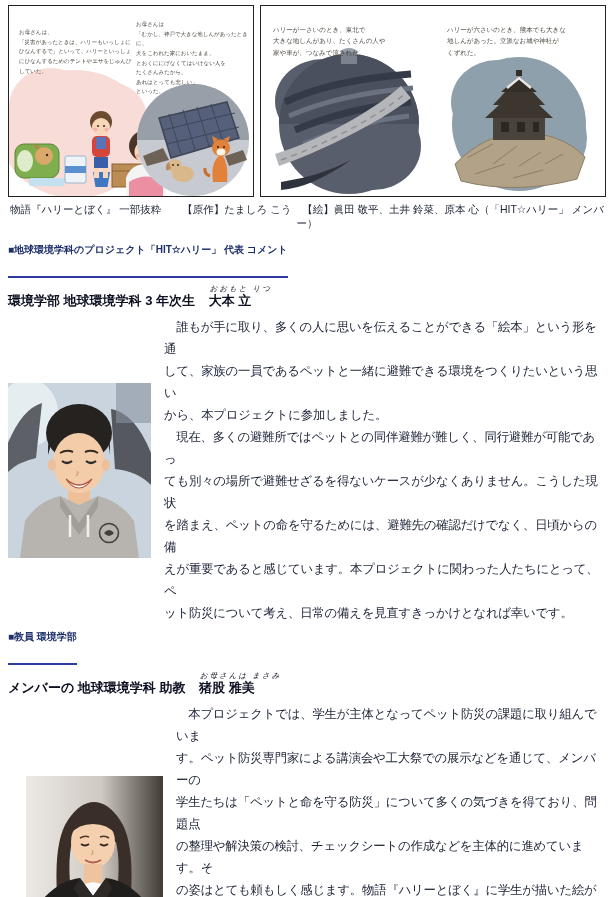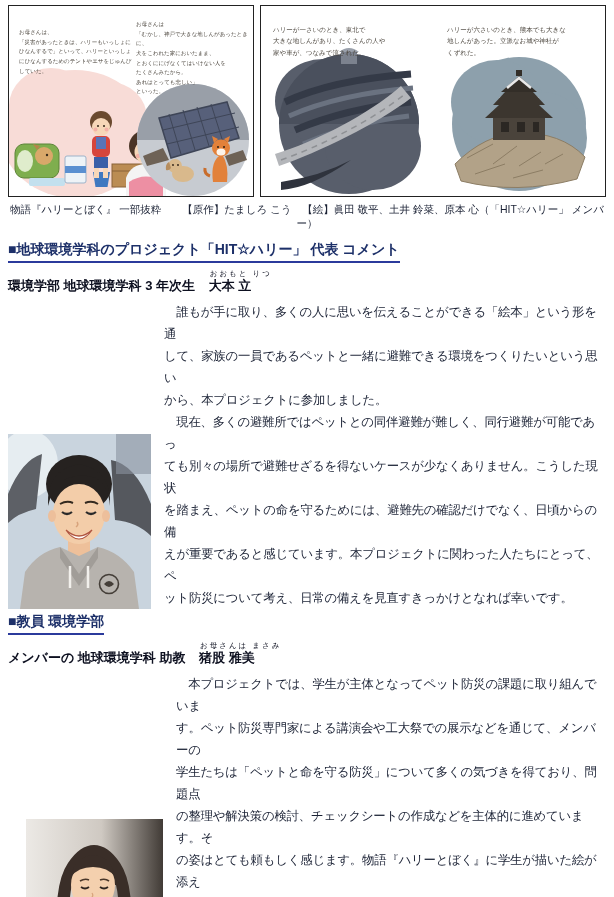--- a/index.html
+++ b/index.html
@@ -17,29 +17,29 @@
     font-size:5.5px; line-height:1.75; letter-spacing:0; z-index:3; }
   .ht-p1l { left:10px; top:22px; width:116px; }
   .ht-p1r { left:127px; top:14px; width:118px; }
   .ht-p2l { left:12px; top:18px; width:150px; font-size:6.5px; }
   .ht-p2r { left:186px; top:18px; width:152px; font-size:6.5px; }
 
   
   .caption { text-align:center; font-size:10.5px; margin:6px 0 8px 0; color:var(--body); }
 
   
-  .sec-head { display:inline-block; font-size:14px; font-weight:bold; color:var(--heading,#1d3069);
-    border-bottom:2.5px solid var(--underline,#2b3a9c); padding-bottom:2px; margin:2px 0 6px 0; }
+  .sec-head { display:inline-block; font-size:10px; font-weight:bold; color:var(--heading,#1d3069);
+    border-bottom:2.5px solid var(--underline,#2b3a9c); padding-bottom:19px; margin:2px 0 6px 0; }
   .person { font-size:13px; font-weight:bold; color:#0d1020; margin:8px 0 6px 0; }
   .name-wrap { position:relative; display:inline-block; margin-left:10px; }
   .ruby { position:absolute; top:-8px; left:1px; font-size:7.5px; font-weight:normal;
-    letter-spacing:2px; white-space:nowrap; color:#0d1020; }
-
-  
-  .comment { display:flex; align-items:flex-end; margin-bottom:2px; }
+    letter-spacing:2px; white-space:nowrap; color:#0d1020;font-style:italic; }
+
+  
+  .comment { display:flex; align-items:center; margin-bottom:2px; }
   .photo { flex:0 0 auto; margin-right:13px; display:block; }
   .photo2 { margin-left:18px; }
   .ml { flex:1; white-space:pre-line; font-size:12.4px; line-height:22px; color:var(--body);
     letter-spacing:-0.2px; }
 </style>
 </head>
 <body>
 
 <div class="page">
 

